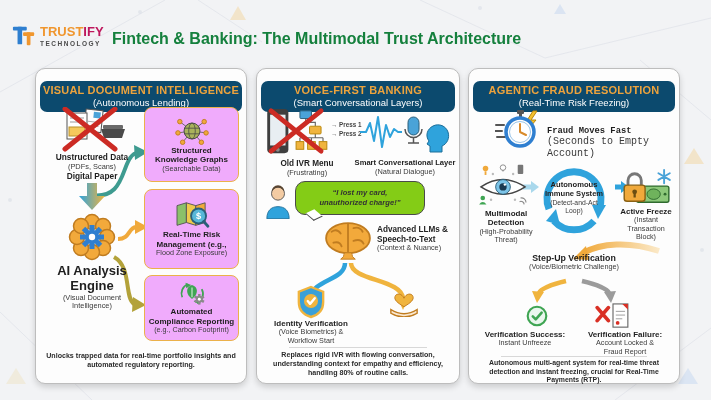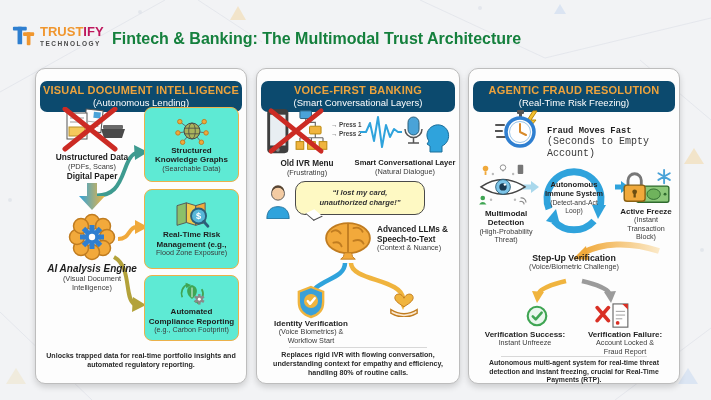--- a/index.html
+++ b/index.html
@@ -19,27 +19,27 @@
   .panel{position:absolute;top:68px;height:314px;background:#FDFDFD;border:1px solid #BDBDBD;
          border-radius:10px;box-shadow:0 3px 6px rgba(0,0,0,.16);}
   .phead{position:absolute;left:4px;right:4px;top:4px;background:#0c4a6e;border-radius:7px;
          text-align:center;padding:3px 0 4px;margin-top:8px;}
   .ptitle{font-size:11px;font-weight:bold;color:#ECA33D;letter-spacing:.2px;}
   .psub{font-size:9.5px;color:#FFFFFF;margin-top:1px;}
   .lbl{font-weight:bold;color:#1E1E1E;text-align:center;line-height:1.18;white-space:pre-line;}
   .sub{font-weight:normal;color:#3A3A3A;white-space:pre-line;}
   .left{text-align:left;}
   .obox{position:absolute;left:108px;width:95px;border:1.5px solid #EBB14A;border-radius:8px;
-        background:#5eead4;display:flex;flex-direction:column;align-items:center;
+        background:#f0abfc;display:flex;flex-direction:column;align-items:center;
         justify-content:center;padding:2px;box-sizing:border-box;}
   .footer{position:absolute;left:8px;right:8px;text-align:center;font-weight:bold;
           font-size:7.1px;color:#2B2B2B;line-height:1.26;}
   .divider{position:absolute;left:32px;right:32px;height:1px;background:#D8D8D8;}
   .overlay{position:absolute;left:0;top:0;pointer-events:none;}
-  .bubble{position:absolute;border:1.5px solid #4A4A4A;border-radius:10px;background:#fef9c3;
+  .bubble{position:absolute;border:1.5px solid #4A4A4A;border-radius:10px;background:#84cc16;
           font-style:italic;font-weight:bold;font-size:7.6px;color:#333;
           display:flex;align-items:center;justify-content:center;text-align:center;
           white-space:pre-line;line-height:1.35;}
   .bubble:after{content:"";position:absolute;left:13px;bottom:-5.5px;width:9px;height:9px;
           background:#FFF;border-left:1.5px solid #4A4A4A;border-bottom:1.5px solid #4A4A4A;
           transform:rotate(-25deg) skewX(25deg);}
   .press{position:absolute;font-size:6.3px;font-weight:bold;color:#444;white-space:nowrap;}
   .nowrap{white-space:nowrap;}
 </style>
 </head>
@@ -136,21 +136,21 @@
       <g fill="#2F7FD0">
         <rect x="23.5" y="12" width="5" height="24"></rect>
         <rect x="23.5" y="12" width="5" height="24" transform="rotate(45 26 24)"></rect>
         <rect x="23.5" y="12" width="5" height="24" transform="rotate(90 26 24)"></rect>
         <rect x="23.5" y="12" width="5" height="24" transform="rotate(135 26 24)"></rect>
         <circle cx="26" cy="24" r="7"></circle>
       </g>
       <circle cx="26" cy="24" r="3.2" fill="#FFF"></circle>
     </svg>
     <div class="abs" style="left:4px;top:194px;width:104px;">
-      <div class="lbl" style="font-size:10px;font-style:italic;">AI Analysis Engine</div>
+      <div class="lbl" style="font-size:13px;">AI Analysis Engine</div>
       <div class="lbl sub" style="font-size:7.4px;">(Visual Document
 Intelligence)</div>
     </div>
 
     <div class="obox" style="top:38px;height:75px;">
       <svg width="36" height="30" viewBox="0 0 36 32">
         <g stroke="#666" stroke-width="1">
             <path d="M18,16 L5,6 M18,16 L31,6 M18,16 L3,18 M18,16 L33,18 M18,16 L8,28 M18,16 L28,28"></path>
           </g>
         <circle cx="18" cy="16" r="8.5" fill="#A9B25C" stroke="#444"></circle>

